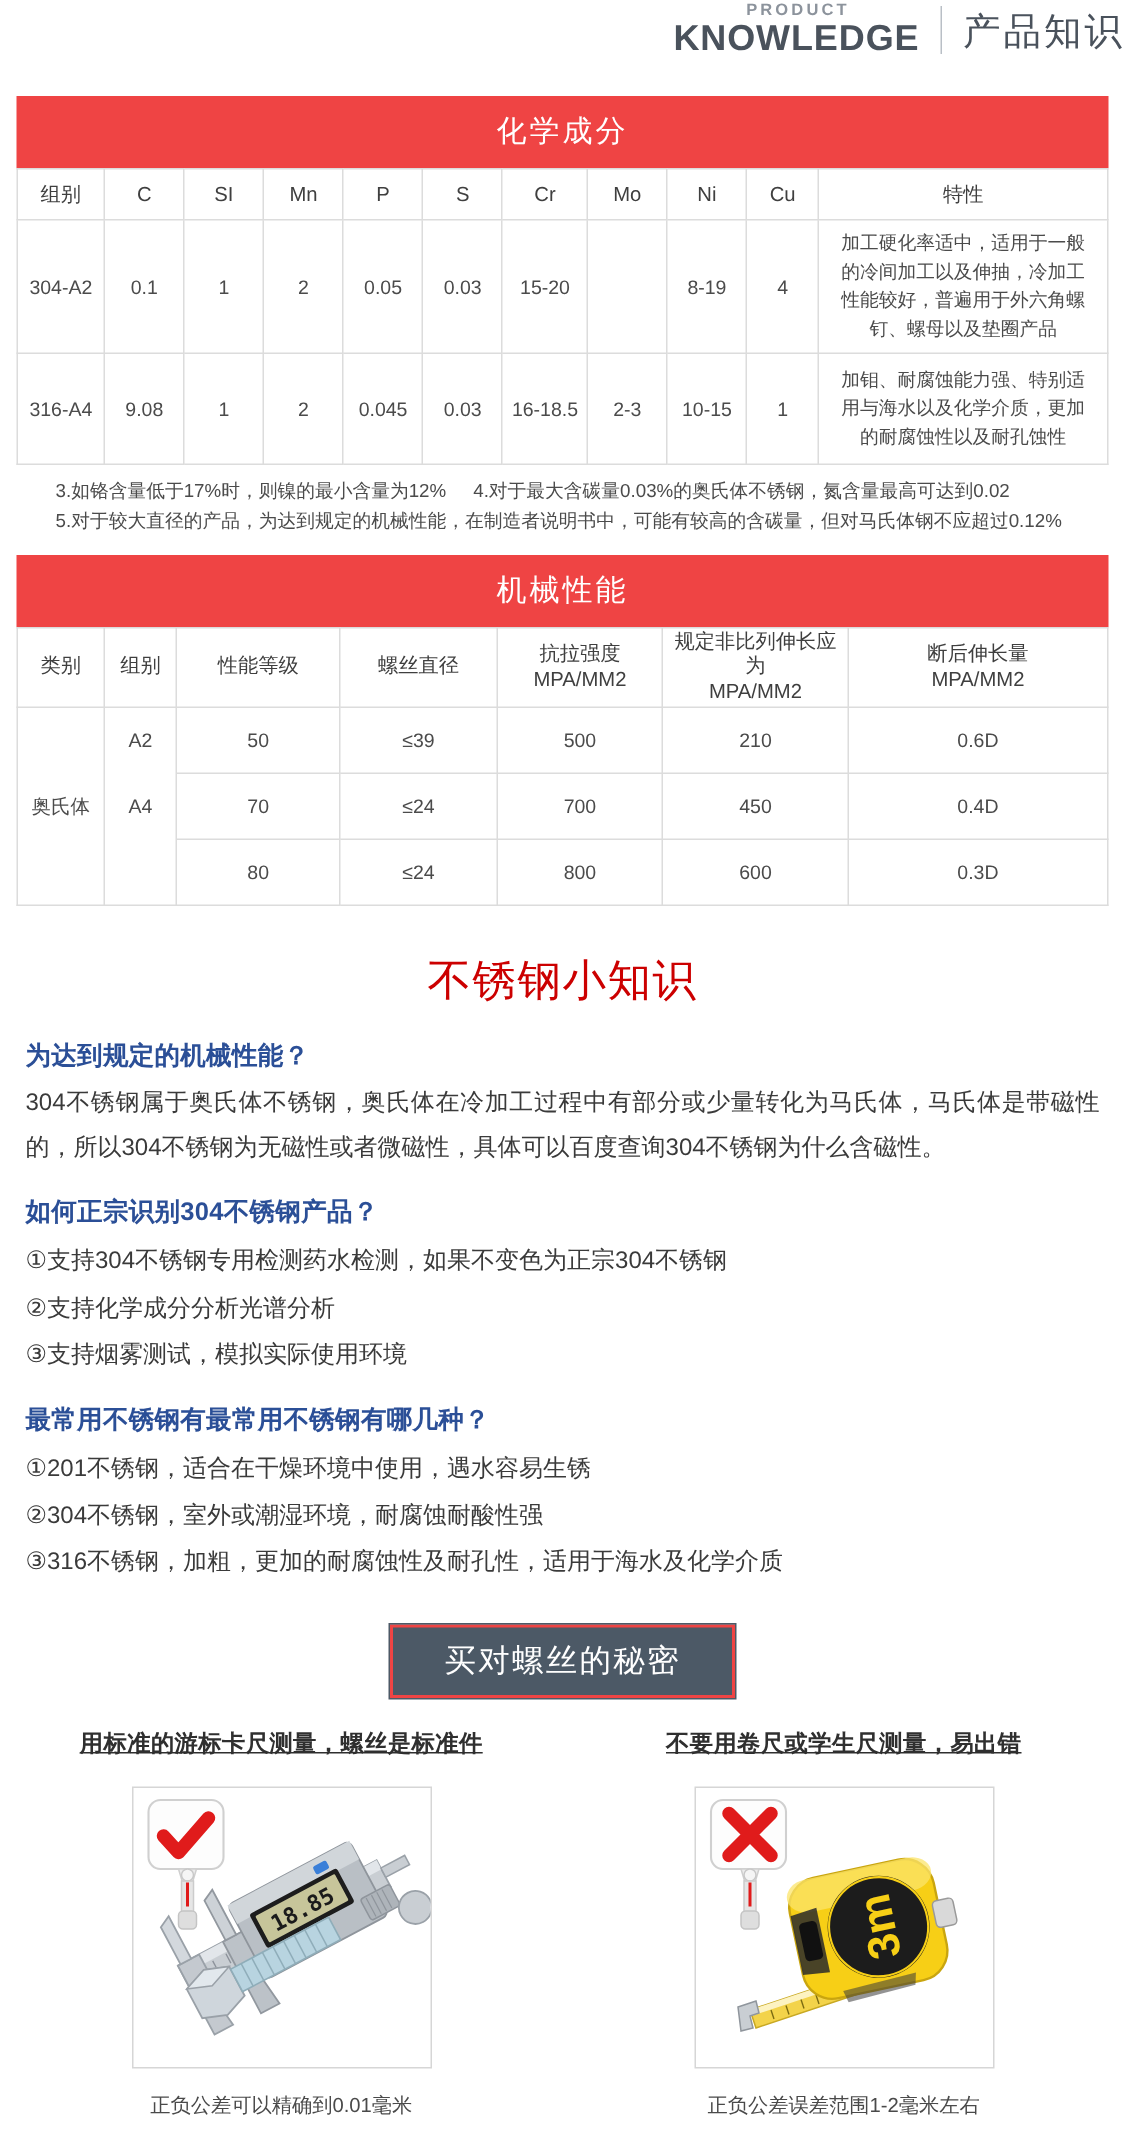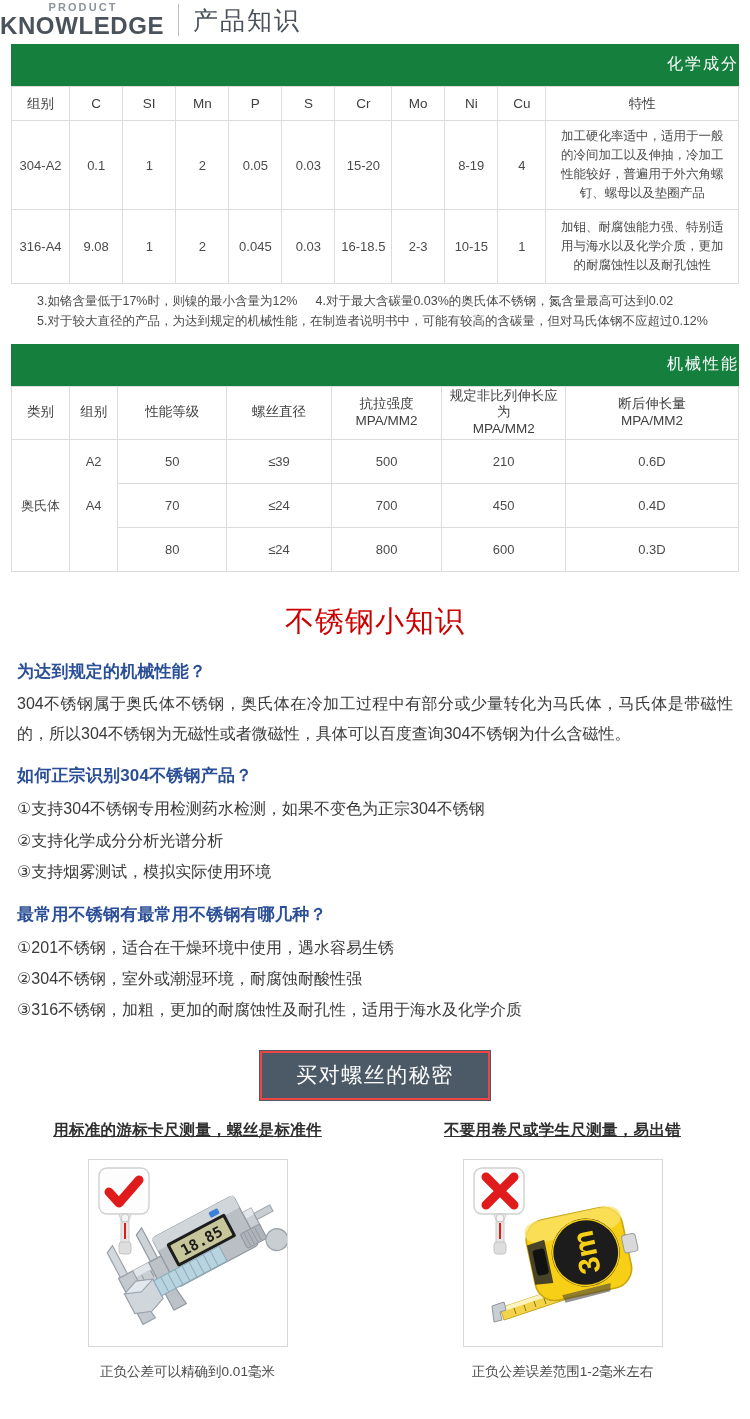--- a/index.html
+++ b/index.html
@@ -7,24 +7,24 @@
   body {
     width: 750px;
     background: #ffffff;
     font-family: "Liberation Sans", "DejaVu Sans", sans-serif;
     color: #333;
     -webkit-font-smoothing: antialiased;
   }
 
   
   .page-header {
-    height: 44px;
+    height: 64px;
     display: flex;
     align-items: flex-start;
-    justify-content: flex-start;
+    justify-content: flex-end;
     padding-top: 2px;
   }
   .ph-inner { display: flex; align-items: center; gap: 14px; }
   .ph-en { display: flex; flex-direction: column; align-items: center; line-height: 1; }
   .ph-en-top {
     font-size: 11px;
     letter-spacing: 2.1px;
     color: #8c939c;
     font-weight: bold;
     margin-bottom: 1px;
@@ -35,24 +35,24 @@
     font-weight: bold;
     letter-spacing: 0.6px;
     color: #4a525c;
   }
   .ph-divider { width: 1px; height: 32px; background: #b9bfc6; }
   .ph-cn { font-size: 25px; color: #4a525c; letter-spacing: 2px; }
 
   
   .tbl-wrap { width: 728px; margin: 0 auto; }
   .tbl-title {
-    background: #15803d;
+    background: #ef4444;
     color: #ffffff;
-    text-align: right;
-    font-size: 16px;
+    text-align: center;
+    font-size: 20px;
     letter-spacing: 2px;
     padding: 10px 0 11px 0;
   }
   table.grid {
     width: 100%;
     border-collapse: collapse;
     table-layout: fixed;
   }
   table.grid td, table.grid th {
     border: 1px solid #dcdcdc;

